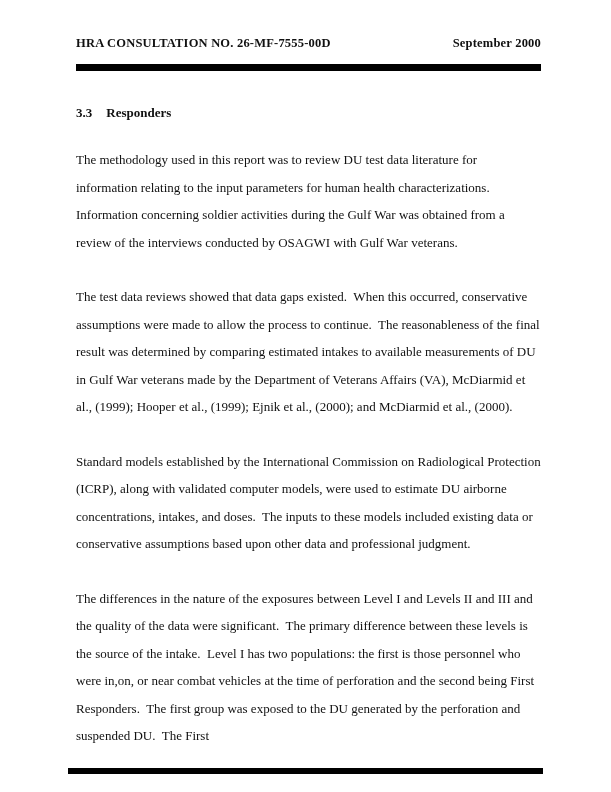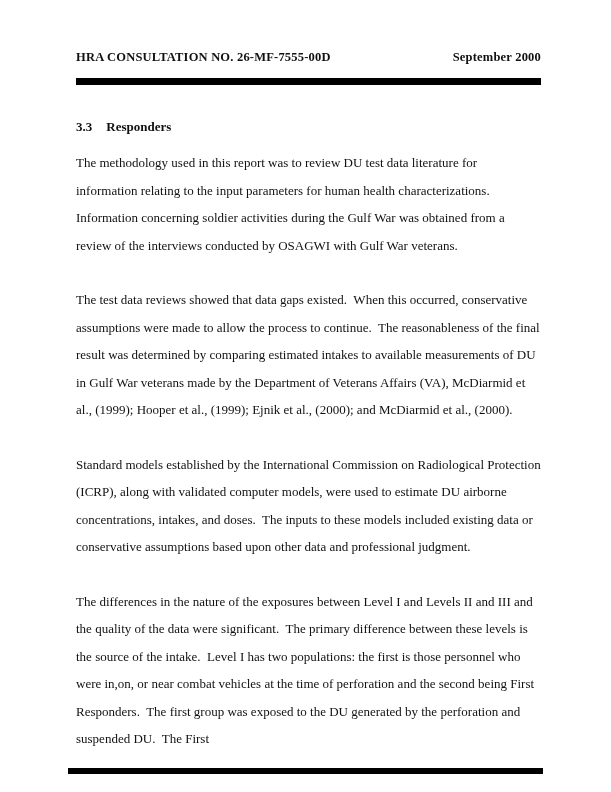--- a/index.html
+++ b/index.html
@@ -11,21 +11,21 @@
     position: relative;
     width: 611px;
     height: 792px;
     background: #ffffff;
     font-family: "Liberation Serif", serif;
     color: #111111;
     overflow: hidden;
     box-sizing: border-box;
   }
   .content {
-    padding: 50px 70px 0 76px;
+    padding: 36px 70px 0 76px;
     font-family: Liberation Serif, serif;
   }
   .header-row {
     display: flex;
     justify-content: space-between;
     align-items: baseline;
     font-weight: bold;
     font-size: 12.5px;
     letter-spacing: 0.2px;
   }
@@ -45,21 +45,21 @@
     margin-right: 14px;
   }
   .body-text p {
     font-size: 13px;
     line-height: 27.5px;
     margin: 0 0 27px 0;
     text-align: left;
     white-space: pre-wrap;
   }
   .body-text {
-    margin-top: 14px;
+    margin-top: 25px;
   }
   .footer {
     position: absolute;
     left: 68px;
     right: 68px;
     bottom: 18px;
   }
   .bottom-rule {
     height: 6px;
   }

